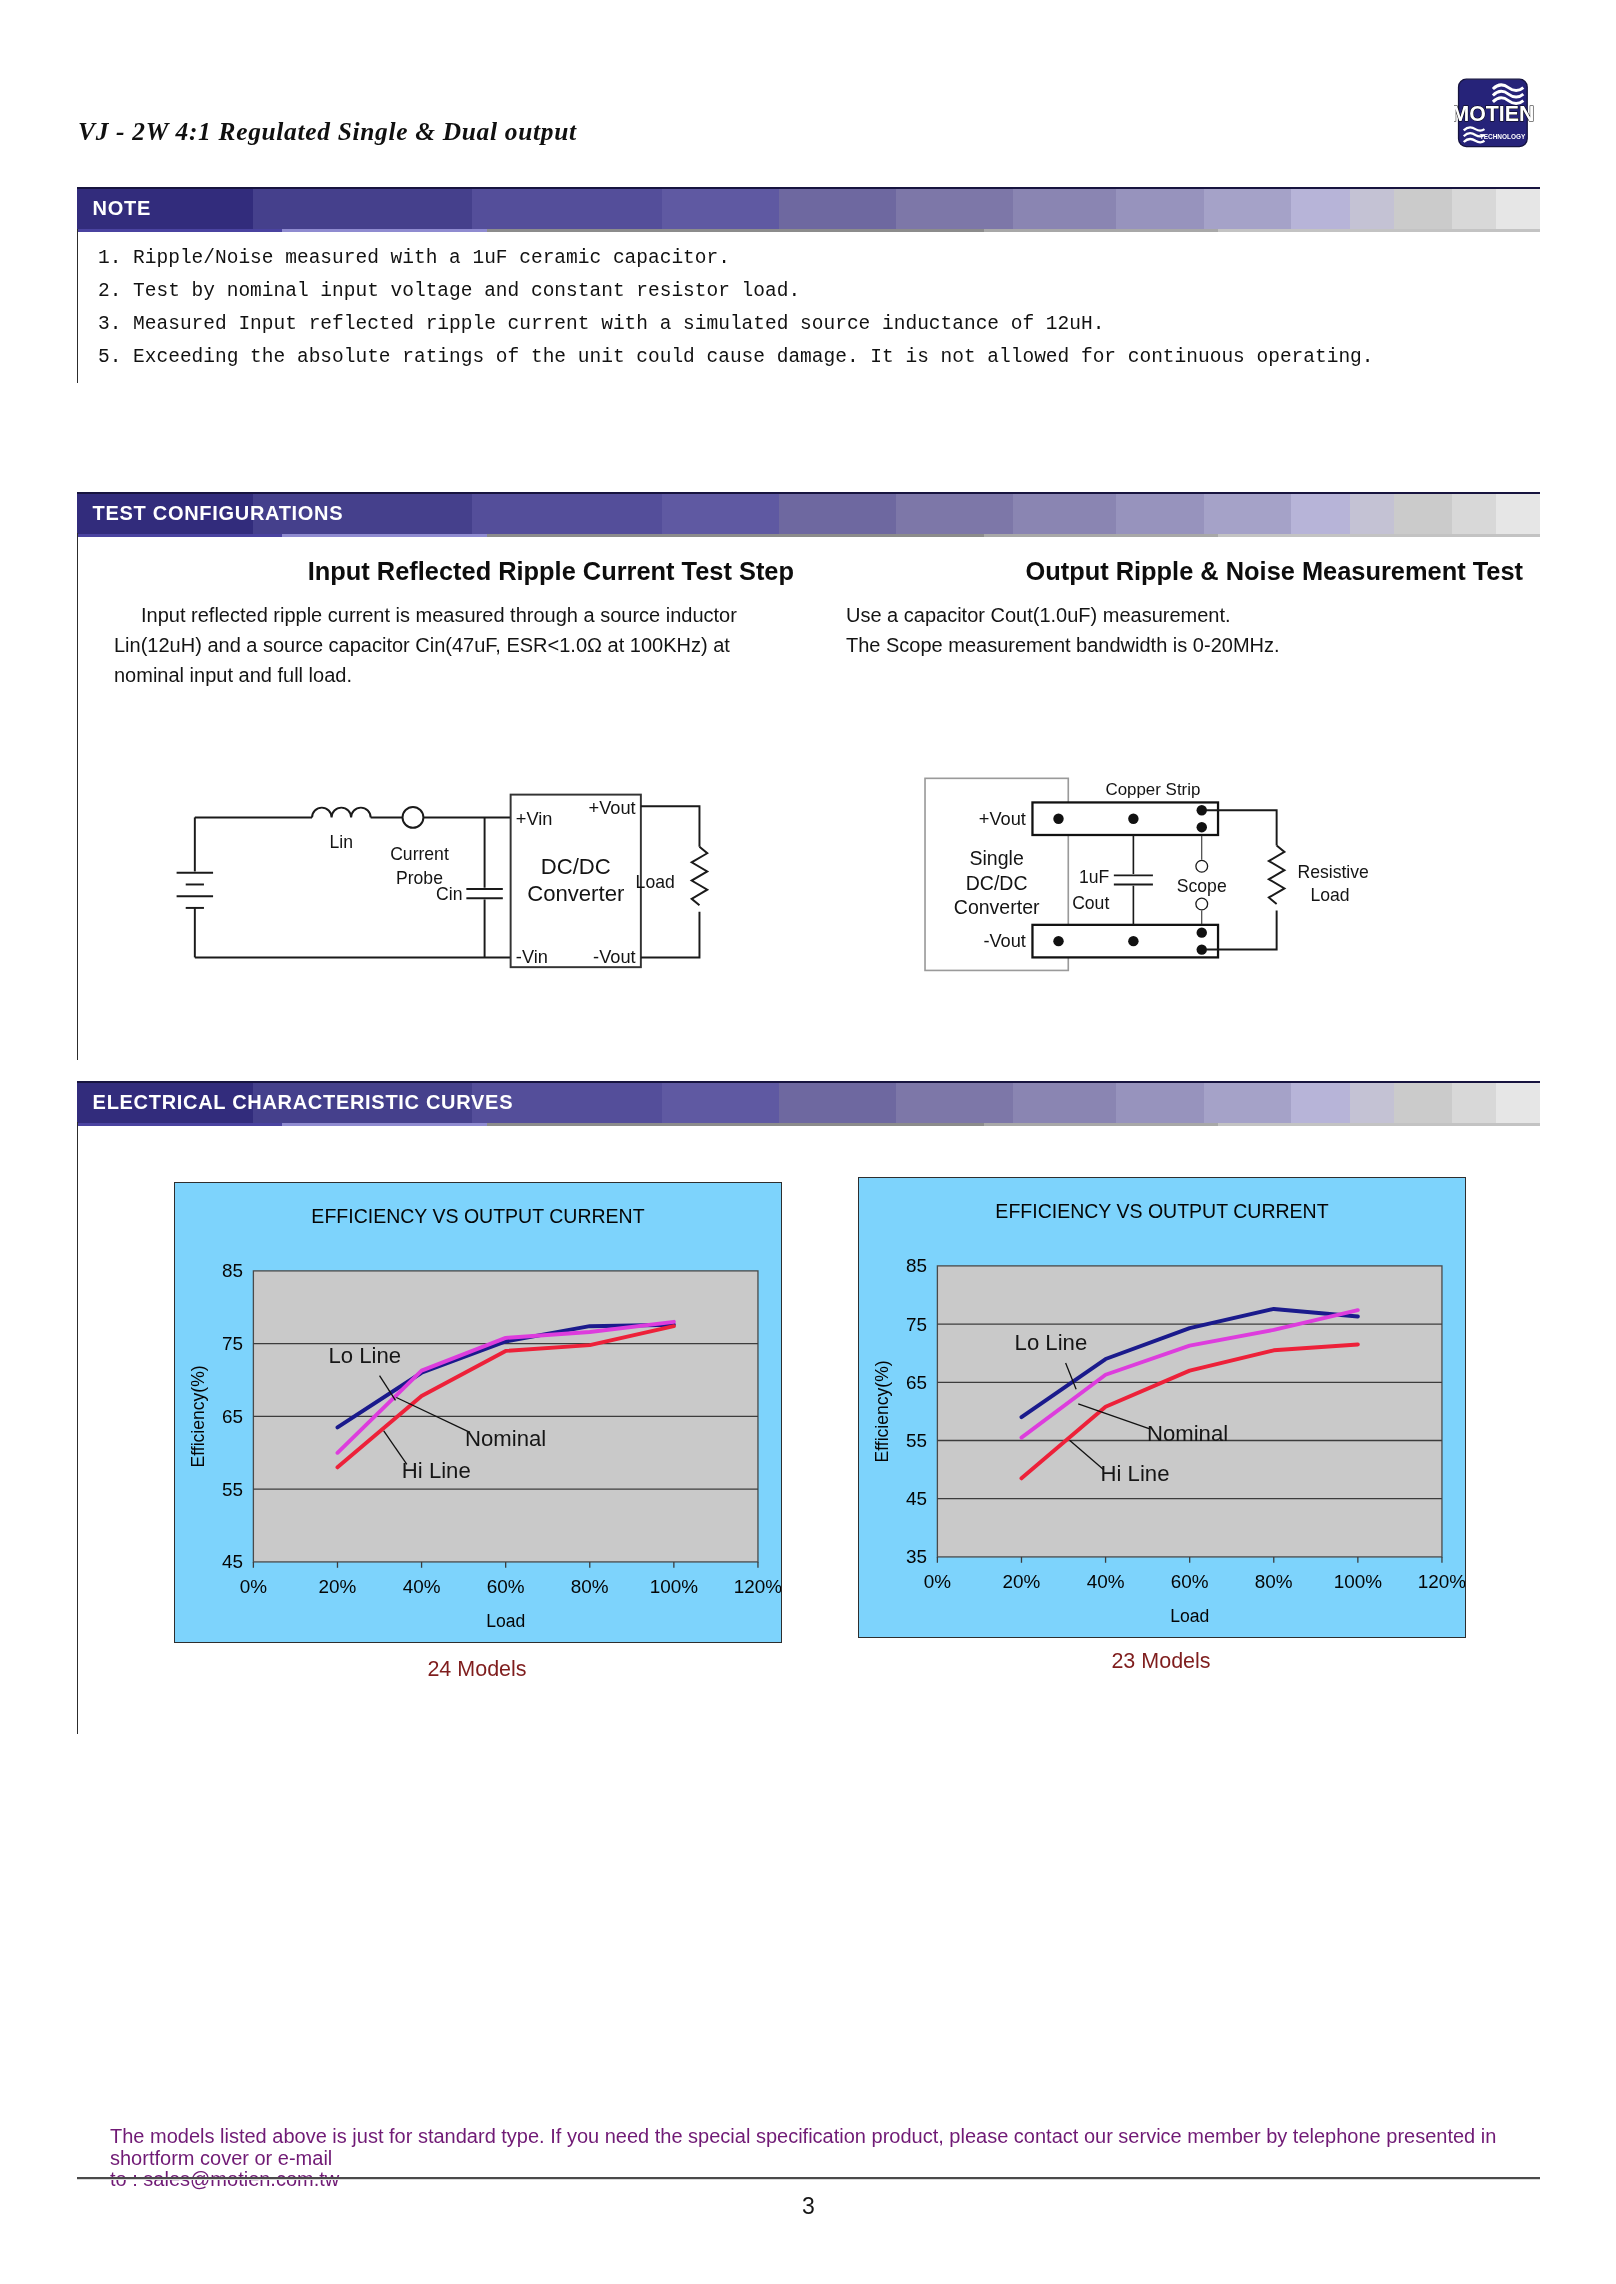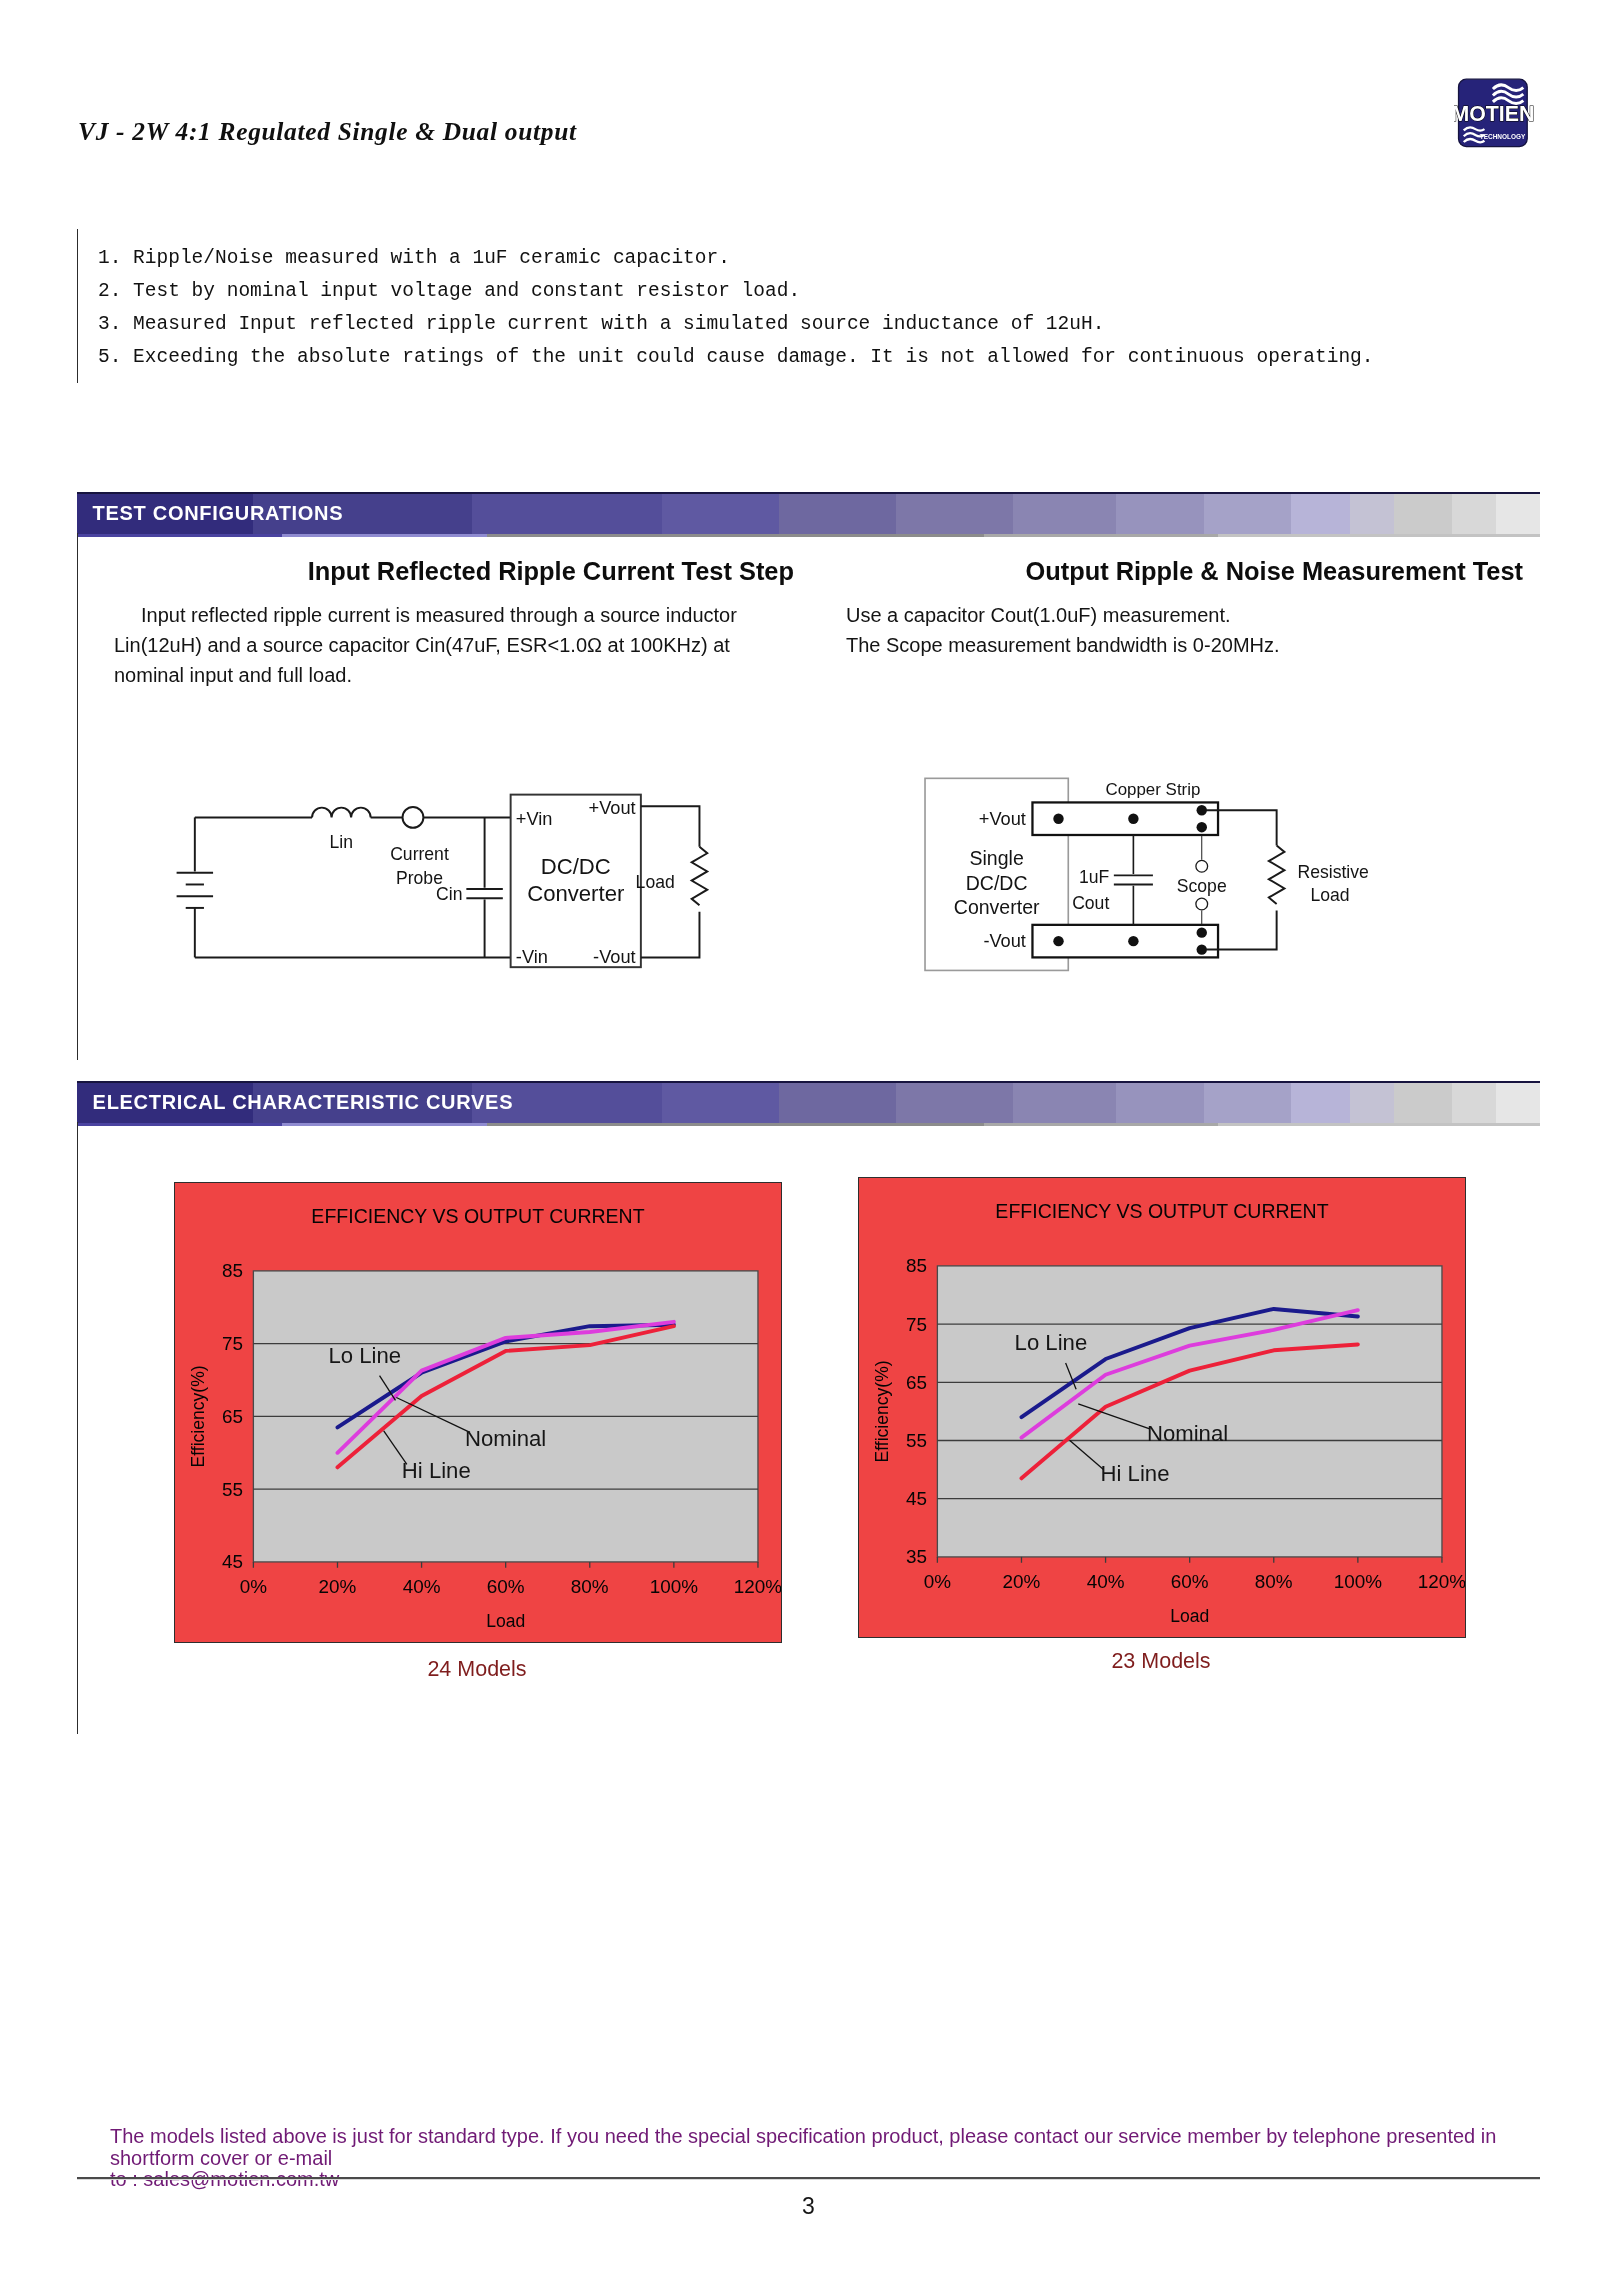--- a/index.html
+++ b/index.html
@@ -37,21 +37,21 @@
   .vline{width:1.3px;background:#2c2c2c;}
 
   
   .note-item{font-size:19.5px;line-height:33px;color:#121212;font-family:Liberation Mono, monospace;}
 
   
   .col-heading{font-weight:bold;font-size:25.4px;color:#0d0d0d;text-align:right;}
   .col-body{font-size:20px;line-height:30px;color:#141414;}
 
   
-  .chart-box{width:606px;height:459px;border:1.3px solid #2e2e2e;background:#ef4444;text-align:center;}
+  .chart-box{width:606px;height:459px;border:1.3px solid #2e2e2e;background:#7dd3fc;text-align:center;}
   .chart-box svg{position:absolute;left:0;top:0;}
   .models{width:606px;text-align:center;font-size:21.5px;color:#7f1d1d;}
 
   svg text{font-family:"Liberation Sans",sans-serif;}
   .diagram text{fill:#141414;}
 
   
   #footer-text{left:79px;top:2126px;width:1465px;font-size:20px;line-height:21.5px;color:#701a75;margin-left:31px;}
   #footer-rule{left:77px;top:2177px;width:1463px;height:2px;background:#4a4a4a;border-bottom:1.3px solid #d7d7d7;}
   #page-number{left:0;top:2193px;width:1617px;text-align:center;font-size:23px;color:#161616;}
@@ -72,20 +72,23 @@
     </g>
     <g stroke="#ffffff" stroke-width="3.5" fill="none">
       <path d="M15,88 C21,82 27,82 33,86 C38,89 43,89 47,86"></path>
       <path d="M15,97 C21,91 27,91 33,95 C38,98 43,98 47,95"></path>
       <path d="M15,106 C21,100 27,100 33,104 C38,107 43,107 47,104"></path>
     </g>
     <text x="60" y="74" text-anchor="middle" font-size="34" font-weight="bold" fill="#ffffff" stroke="#000000" stroke-width="1.6" paint-order="stroke" textLength="128" lengthAdjust="spacingAndGlyphs">MOTIEN</text>
     <text x="75" y="102" text-anchor="middle" font-size="10" font-weight="bold" fill="#ffffff">TECHNOLOGY</text>
   </svg>
 
+  <div class="abs banner" style="top:187px;">
+    <span>NOTE</span>
+  </div>
   <div class="abs vline" style="left:77px;top:229px;height:154px;"></div>
   <div class="abs" style="left:98px;top:242px;">
     <div class="note-item">1. Ripple/Noise measured with a 1uF ceramic capacitor.</div>
     <div class="note-item">2. Test by nominal input voltage and constant resistor load.</div>
     <div class="note-item">3. Measured Input reflected ripple current with a simulated source inductance of 12uH.</div>
     <div class="note-item">5. Exceeding the absolute ratings of the unit could cause damage.  It is not allowed for continuous operating.</div>
   </div>
 
   <div class="abs banner" style="top:492px;">
     <span>TEST CONFIGURATIONS</span>

